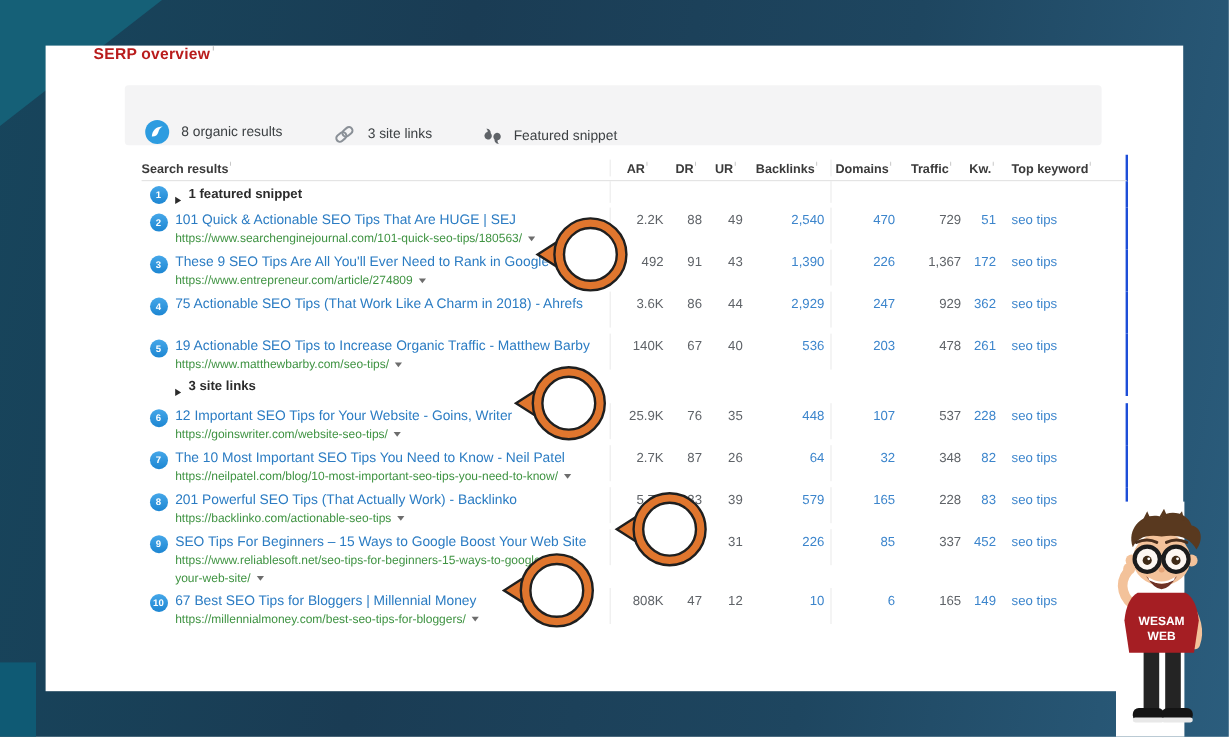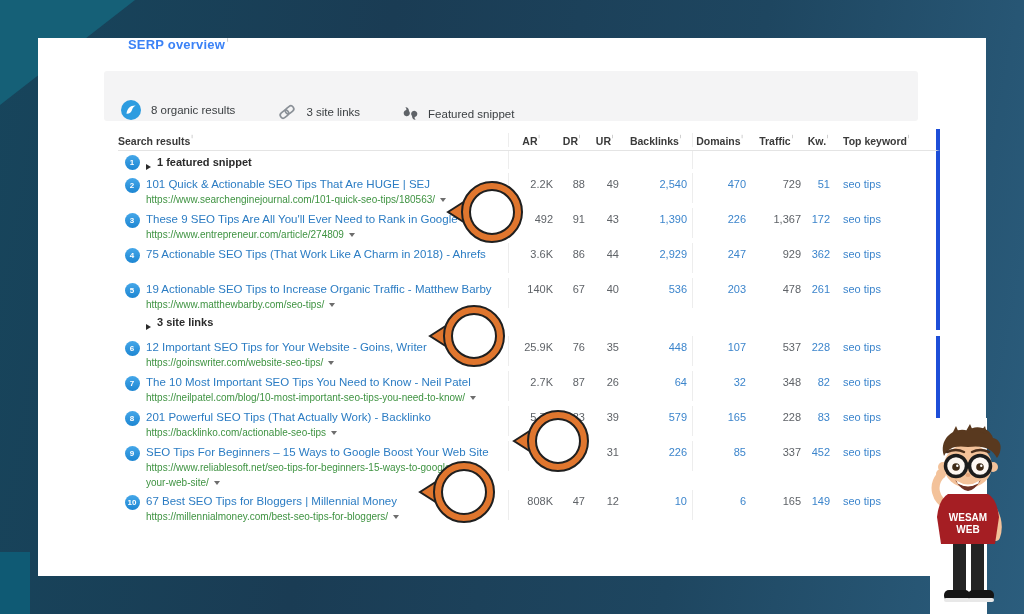--- a/index.html
+++ b/index.html
@@ -8,34 +8,34 @@
          background:linear-gradient(100deg,#17455c 0%,#1a3c54 35%,#1e4660 68%,#2b5d7d 100%); }
 
   .wedge-tl { position:absolute; left:0; top:0; width:180px; height:140px;
               background:#156077; clip-path:polygon(0 0,135px 0,0 105px); }
   .square-bl { position:absolute; left:0; top:552px; width:30px; height:62px; background:#0f5a74; }
 
   
   .card { position:absolute; left:38px; top:38px; width:948px; height:538px;
           background:#ffffff; overflow:hidden; }
 
-  .serp-title { font-size:13px; font-weight:bold; color:#3b82f6; margin:-3px 0 0 90px; letter-spacing:.2px; }
+  .serp-title { font-size:13px; font-weight:bold; color:#b91c1c; margin:-3px 0 0 40px; letter-spacing:.2px; }
   .serp-title::after { content:"\02071"; font-size:8px; color:#b9b9b9; margin-left:2px; vertical-align:super; }
 
   
   .summary-bar { margin:19px 68px 0 66px; height:50px; background:#f4f4f5; border-radius:3px;
                  display:flex; align-items:flex-end; padding:0 16px; gap:42px; }
   .sum-item { display:flex; align-items:center; gap:9px; font-size:11.5px; color:#3c4043; }
   .sum-item svg { display:block; }
 
   
   .table { margin:8px 0 0 80px; width:822px; font-size:11px; }
   .trow, .thead { display:grid;
       grid-template-columns:28px 362px 50px 32px 34px 68px 59px 55px 29px 105px;
-      align-items:start; border-right:4px solid #1d4ed8; }
+      align-items:start; border-right:2px solid #1d4ed8; }
   .thead { height:22px; align-items:center; border-bottom:1px solid #e4e4e4; }
   .hdr { font-weight:bold; color:#3a3a3a; font-size:10.5px; text-align:center; padding-right:5px; }
   .hdr::after { content:"\02071"; font-size:7px; color:#bdbdbd; margin-left:1px; vertical-align:super; }
   .hdr.first { grid-column:1 / 3; text-align:left; padding-right:0; }
   .hdr.left { text-align:left; padding-left:8px; }
 
   .div-l { border-left:1px solid #ededed; }
   .trow { min-height:35px; padding-top:0; }
   .c { padding-top:4px; min-height:30px; }
   .badge-c { text-align:center; }

